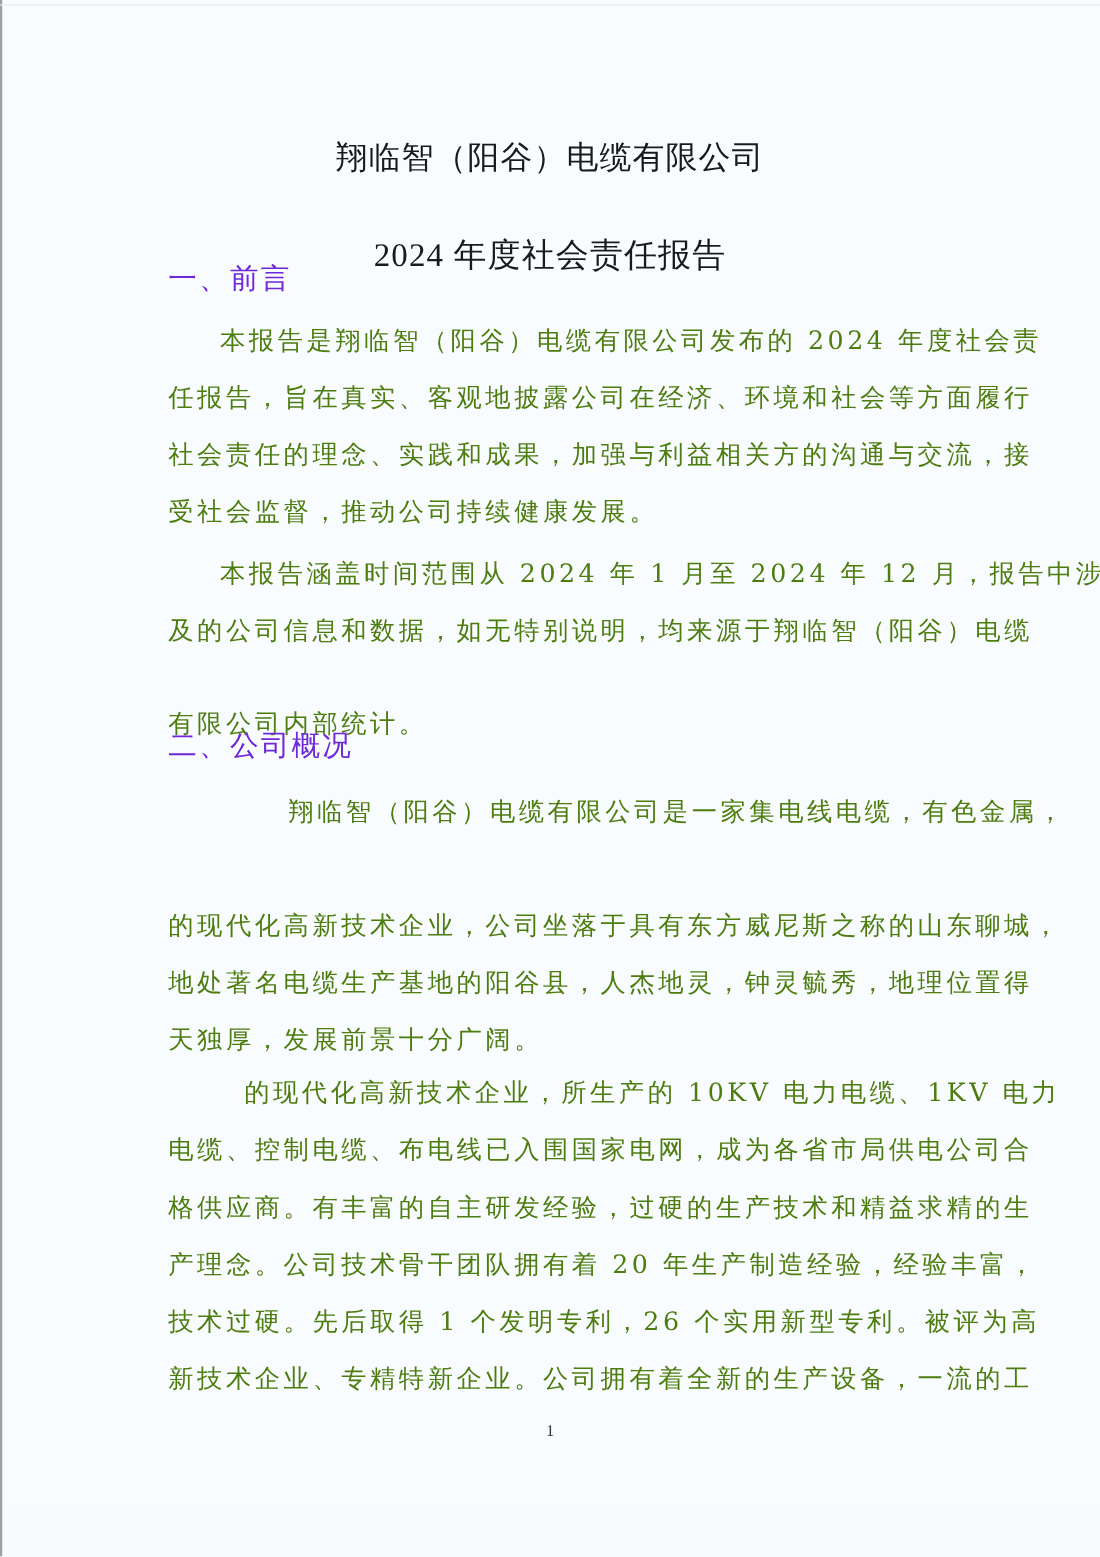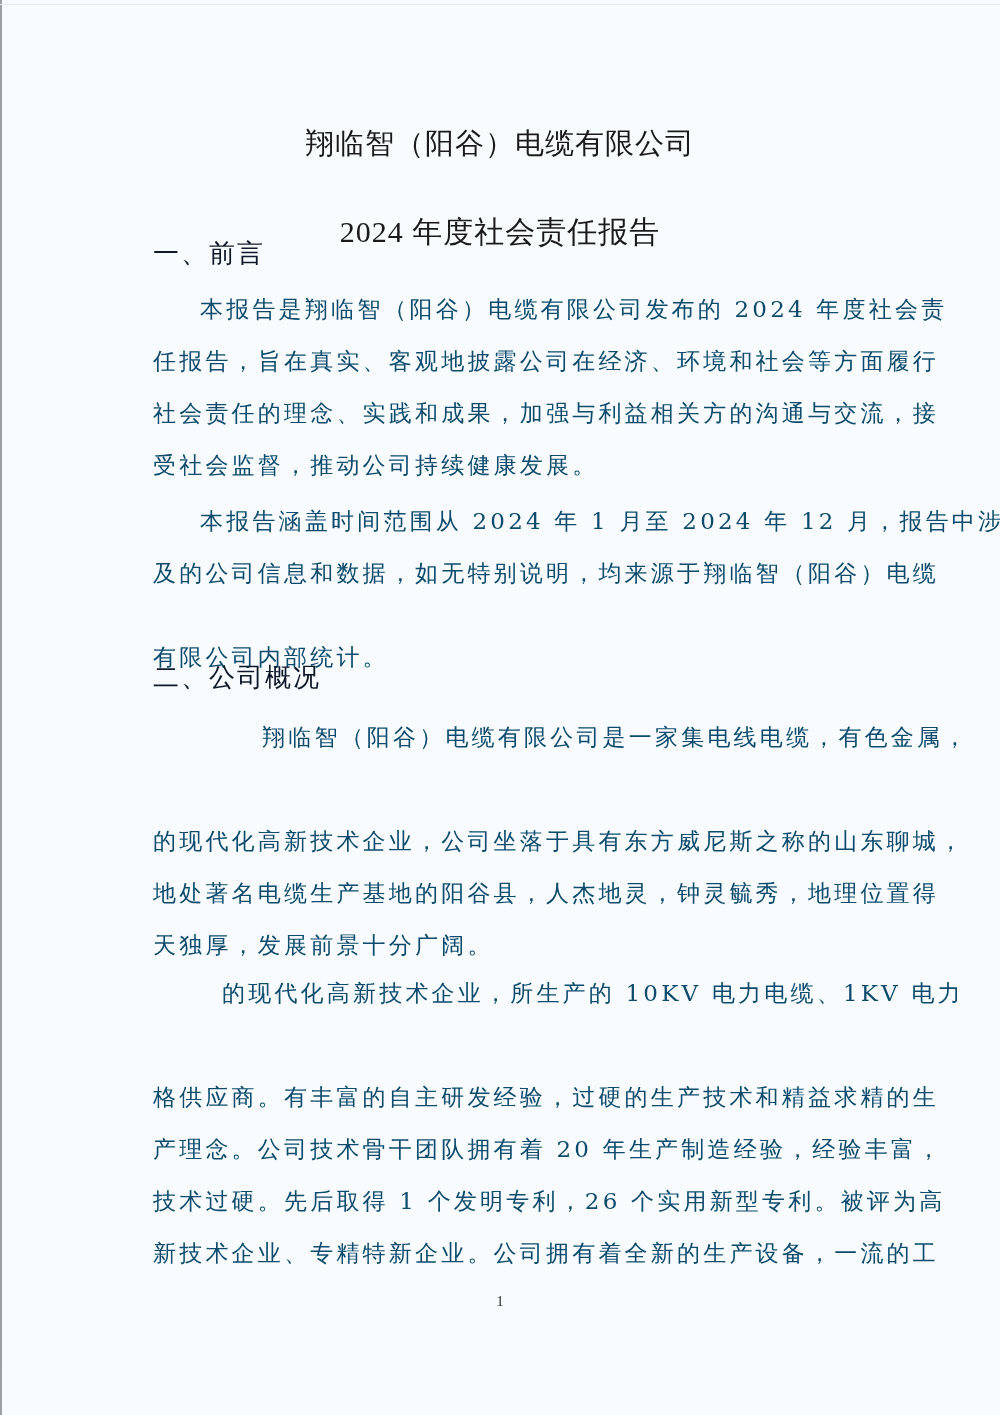--- a/index.html
+++ b/index.html
@@ -43,30 +43,30 @@
       color: #1a1a1a;
       font-family: "DejaVu Sans", "Liberation Sans", sans-serif;
     }
     .title.l1 { top: 124px; }
     .title.l2 { top: 177px; font-family: "Liberation Serif", "DejaVu Serif", serif; font-size: 30px; margin-top: 35px; }
     .heading {
       position: absolute;
       left: 153px;
       font-size: 26px;
       letter-spacing: 2px;
-      color: #0f172a;
+      color: #6d28d9;
     }
     .para-line {
       position: absolute;
       left: 153px;
       width: 710px;
       font-size: 23px;
       letter-spacing: 3.2px;
       white-space: nowrap;
-      color: #0c4a6e;
+      color: #4d7c0f;
     }
     .indent { left: 200px; }
     .indent2 { left: 222px; }
     .page-number {
       position: absolute;
       left: 0; width: 1000px;
       top: 1293px;
       text-align: center;
       font-size: 15px;
       font-family: "Liberation Serif", "DejaVu Serif", serif;
@@ -95,19 +95,20 @@
   <div class="para-line" style="top:610px;margin-top:32px;">有限公司内部统计。</div>
 
   <div class="heading" style="top:660px;">二、公司概况</div>
 
   <div class="para-line indent2" style="top:722px;margin-left:40px;">翔临智（阳谷）电缆有限公司是一家集电线电缆，有色金属，</div>
   <div class="para-line" style="top:826px;">的现代化高新技术企业，公司坐落于具有东方威尼斯之称的山东聊城，</div>
   <div class="para-line" style="top:930px;">天独厚，发展前景十分广阔。</div>
   <div class="para-line" style="top:878px;">地处著名电缆生产基地的阳谷县，人杰地灵，钟灵毓秀，地理位置得</div>
 
   <div class="para-line indent2" style="top:978px;">的现代化高新技术企业，所生产的 10KV 电力电缆、1KV 电力</div>
+  <div class="para-line" style="top:1030px;">电缆、控制电缆、布电线已入围国家电网，成为各省市局供电公司合</div>
   <div class="para-line" style="top:1082px;">格供应商。有丰富的自主研发经验，过硬的生产技术和精益求精的生</div>
   <div class="para-line" style="top:1134px;">产理念。公司技术骨干团队拥有着 20 年生产制造经验，经验丰富，</div>
   <div class="para-line" style="top:1186px;">技术过硬。先后取得 1 个发明专利，26 个实用新型专利。被评为高</div>
   <div class="para-line" style="top:1238px;">新技术企业、专精特新企业。公司拥有着全新的生产设备，一流的工</div>
 
   <div class="page-number">1</div>
 </div>
 
 </body></html>

